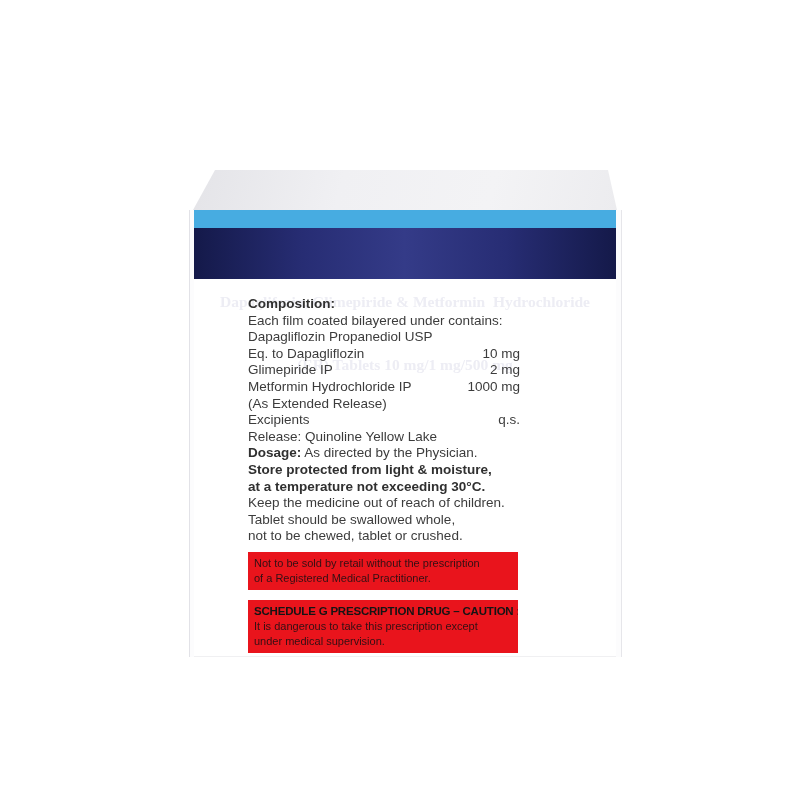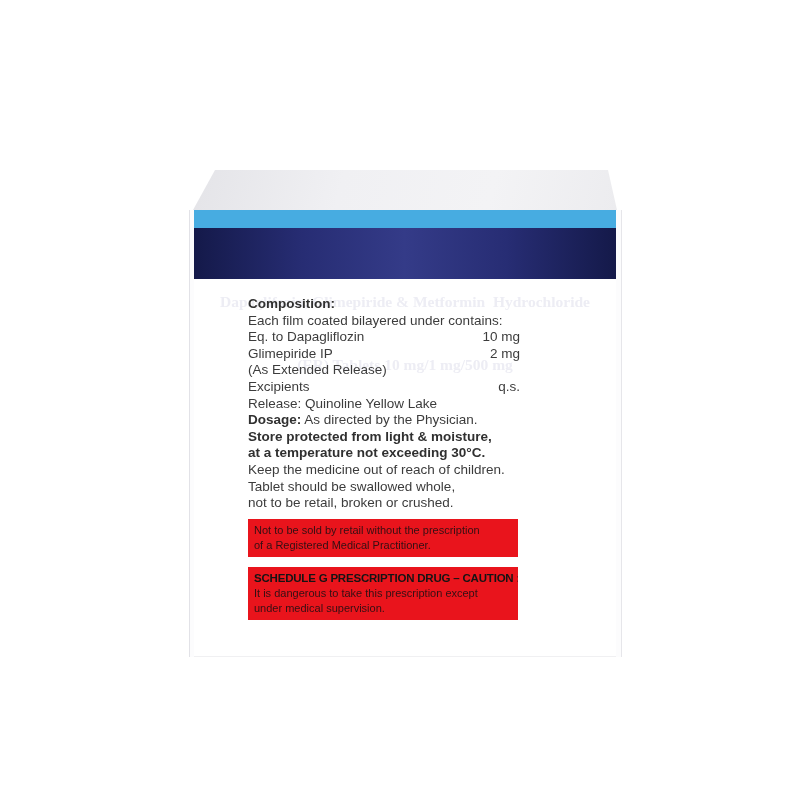--- a/index.html
+++ b/index.html
@@ -112,26 +112,34 @@
       <div>(ER) Tablets 10 mg/1 mg/500 mg</div>
     </div>
 
     <div class="face">
       <div class="content">
 
         <div class="line bold">Composition:</div>
         <div class="line">Each film coated bilayered under contains:</div>
 
         <div class="line row">
+          <span>Dapagliflozin Propanediol USP</span>
+          <span></span>
+        </div>
+        <div class="line row">
           <span>Eq. to Dapagliflozin</span>
           <span>10 mg</span>
         </div>
         <div class="line row">
           <span>Glimepiride IP</span>
           <span>2 mg</span>
+        </div>
+        <div class="line row">
+          <span>Metformin Hydrochloride IP</span>
+          <span>1000 mg</span>
         </div>
         <div class="line row">
           <span>(As Extended Release)</span>
           <span></span>
         </div>
         <div class="line row">
           <span>Excipients</span>
           <span>q.s.</span>
         </div>
         <div class="line row">
@@ -142,21 +150,21 @@
         <div class="line">
           <span class="bold">Dosage:</span>
           <span>As directed by the Physician.</span>
         </div>
 
         <div class="line bold">Store protected from light &amp; moisture,</div>
         <div class="line bold">at a temperature not exceeding 30°C.</div>
 
         <div class="line">Keep the medicine out of reach of children.</div>
         <div class="line">Tablet should be swallowed whole,</div>
-        <div class="line">not to be retail, broken or crushed.</div>
+        <div class="line">not to be chewed, tablet or crushed.</div>
 
         <div class="redbox">
           <div class="red-line">Not to be sold by retail without the prescription</div>
           <div class="red-line">of a Registered Medical Practitioner.</div>
         </div>
 
         <div class="redbox second">
           <div class="red-head">SCHEDULE G PRESCRIPTION DRUG – CAUTION :</div>
           <div class="red-line">It is dangerous to take this prescription except</div>
           <div class="red-line">under medical supervision.</div>

